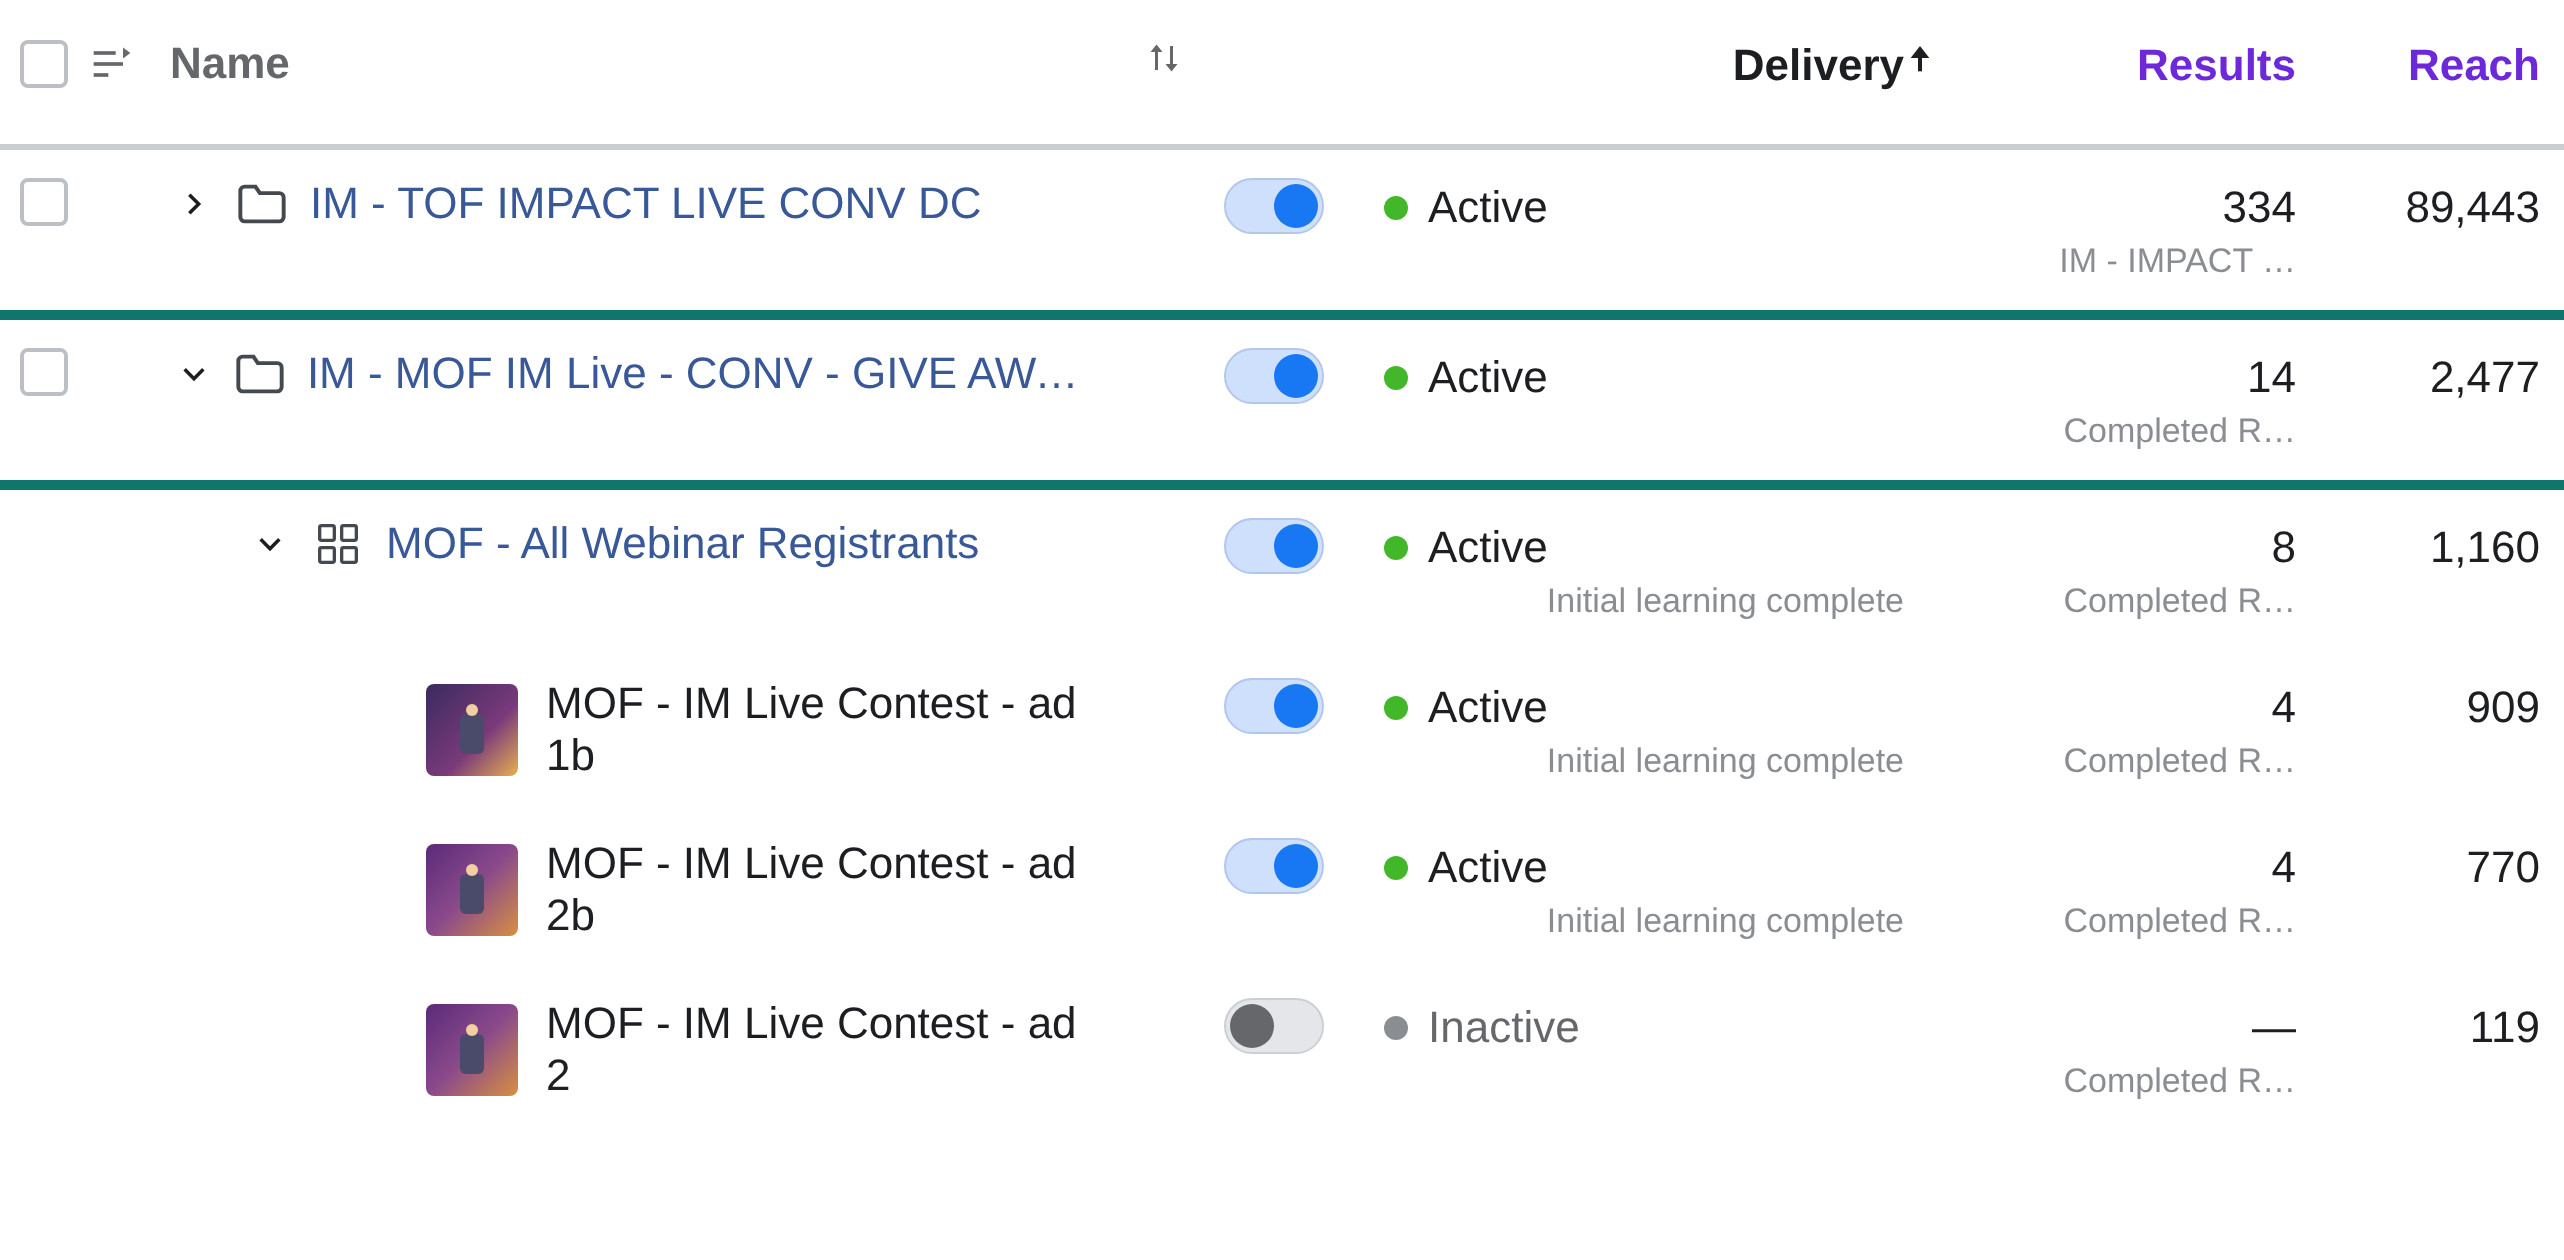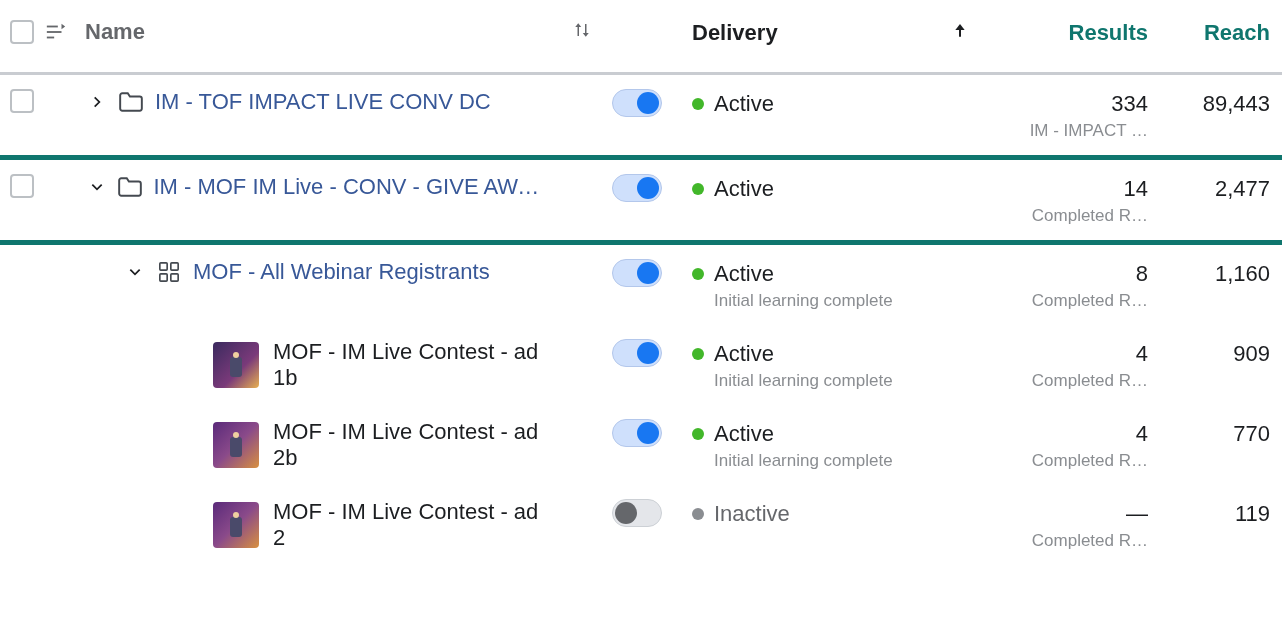--- a/index.html
+++ b/index.html
@@ -24,28 +24,28 @@
     padding: 18px 0 26px 0;
     border-bottom: 3px solid #c9ccd1;
     font-weight: 600;
     color: #65676b;
   }
   .col-check { width: 45px; padding-left: 10px; }
   .col-sort { width: 40px; }
   .col-name { flex: 1; min-width: 0; display: flex; align-items: center; padding-right: 10px; }
   .col-namesort { width: 60px; text-align: center; color: #65676b; }
   .col-toggle { width: 80px; display: flex; align-items: center; }
-  .col-delivery { width: 260px; padding-top: 2px; }
+  .col-delivery { width: 260px; padding-top: 2px; text-align: right; }
   .col-deliverysort { width: 40px; color: #65676b; }
   .col-results { width: 180px; text-align: right; padding-right: 24px; padding-top: 2px; }
   .col-reach { width: 110px; text-align: right; padding-right: 12px; padding-top: 2px; }
 
   .header-name { font-size: 22px; color: #65676b; font-weight: 600; }
   .header-delivery { font-size: 22px; color: #1c1e21; font-weight: 700; }
-  .header-results, .header-reach { font-size: 22px; color: #0f766e; font-weight: 700; }
+  .header-results, .header-reach { font-size: 22px; color: #6d28d9; font-weight: 700; }
 
   .checkbox {
     width: 24px; height: 24px;
     border: 2px solid #bcc0c4;
     border-radius: 4px;
     background: #fff;
   }
 
   .sort-icon svg { display: block; }
   .chevron { width: 24px; display: inline-flex; justify-content: center; margin-right: 8px; color: #1c1e21; cursor: pointer; }

